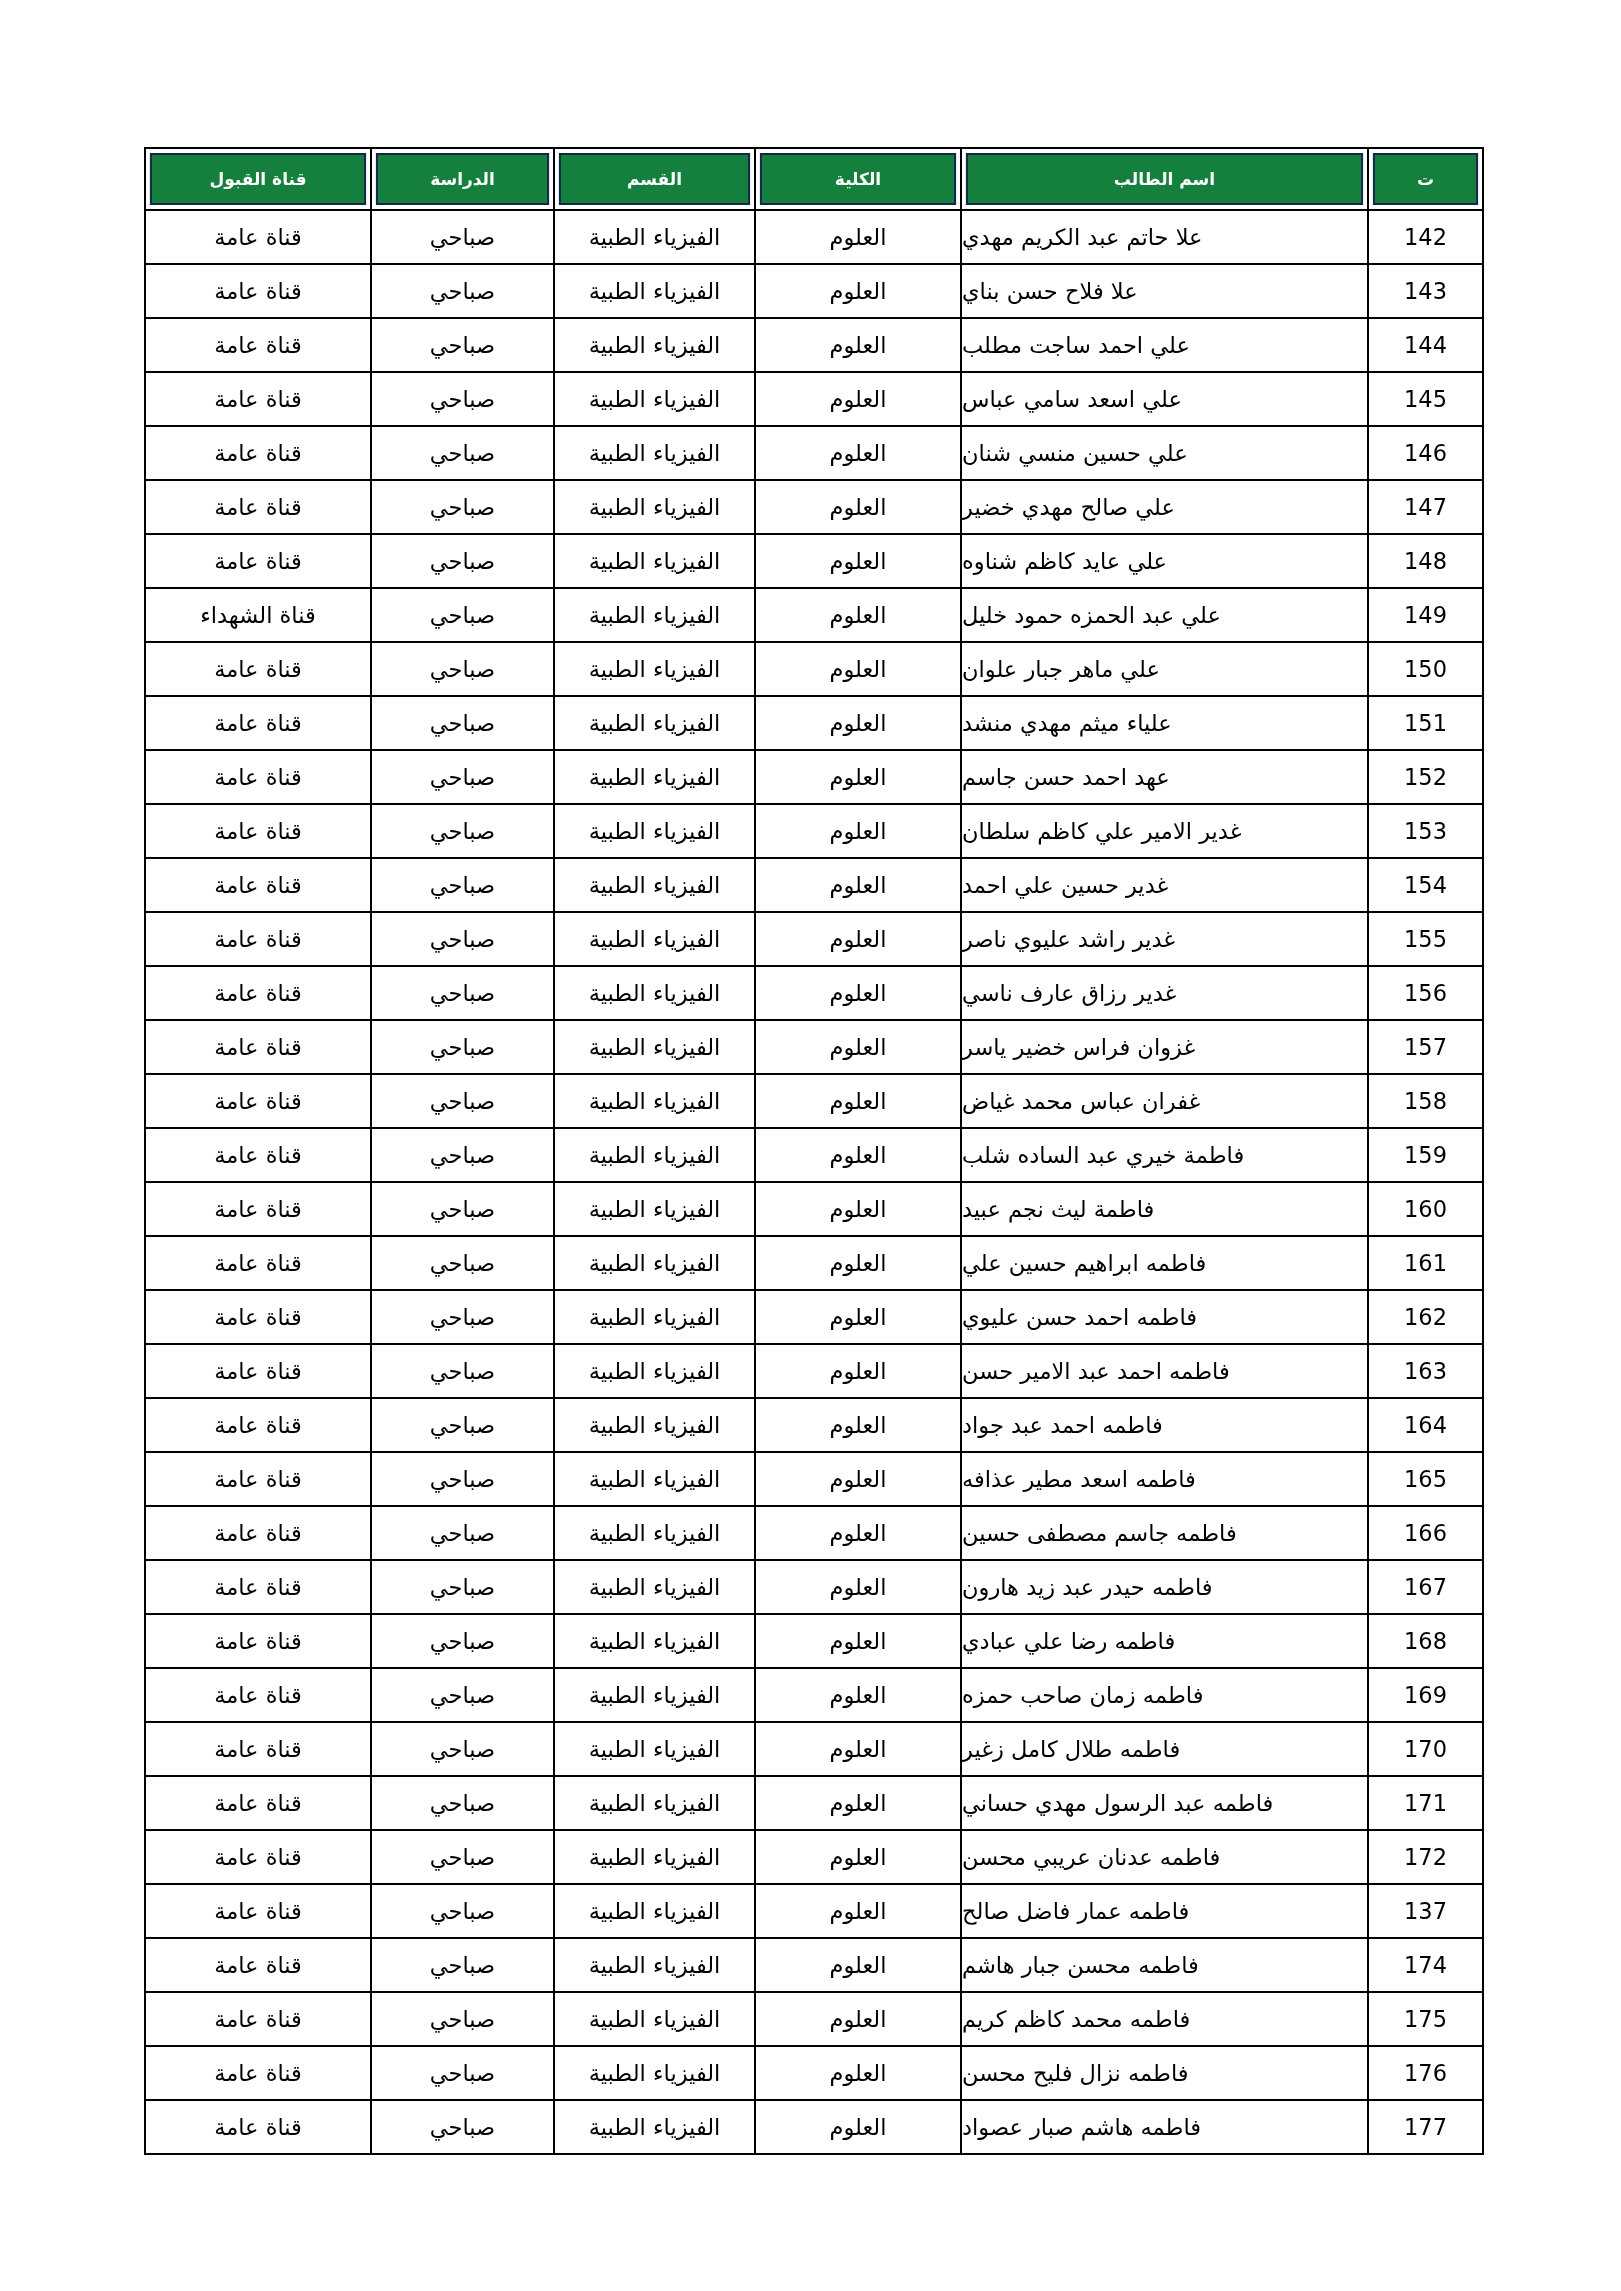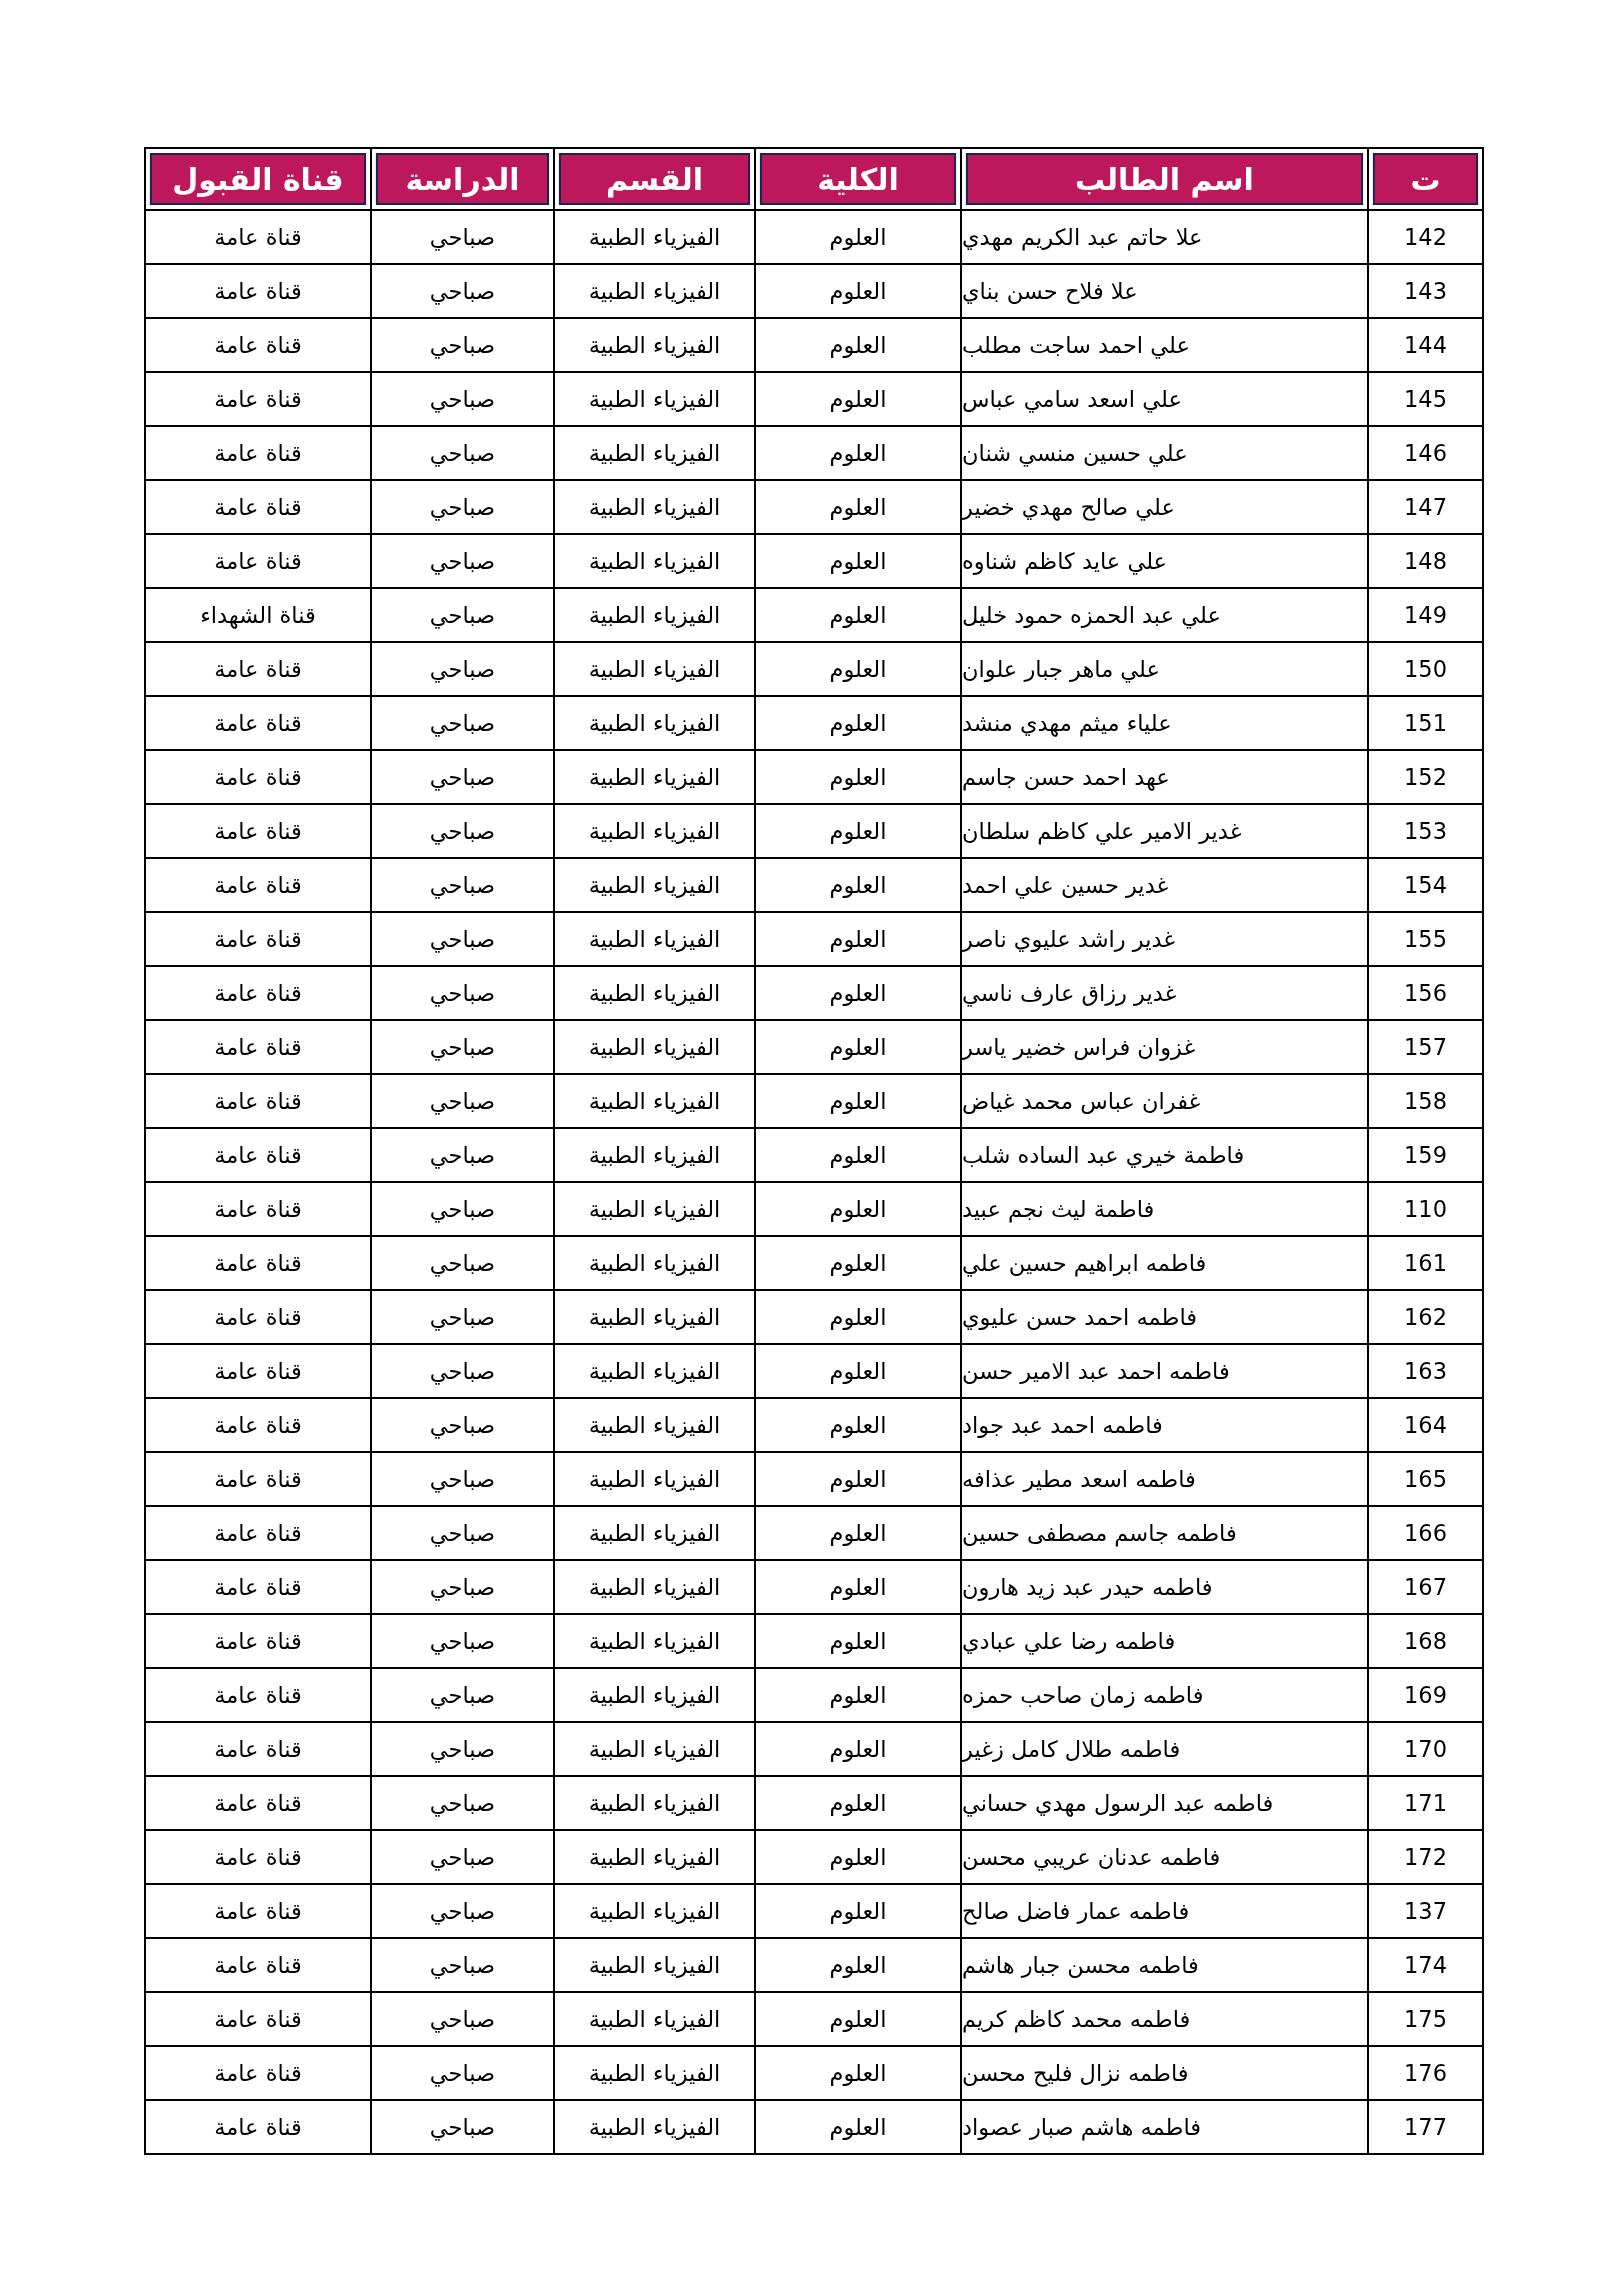--- a/index.html
+++ b/index.html
@@ -29,25 +29,25 @@
   }
   table.students col.w-index   { width: 115px; }
   table.students col.w-name    { width: 407px; }
   table.students col.w-college { width: 206px; }
   table.students col.w-dept    { width: 201px; }
   table.students col.w-study   { width: 183px; }
   table.students col.w-channel { width: 226px; }
 
   table.students th {
     height: 60px;
-    background: #be185d;
+    background: #15803d;
     color: #ffffff;
     border: 2.9px solid #000000;
     box-shadow: inset 0 0 0 3.9px #ffffff, inset 0 0 0 5.9px #14264a;
-    font-size: 30px;
+    font-size: 17px;
     font-weight: bold;
     text-align: center;
     vertical-align: middle;
     padding: 0;
   }
   table.students td {
     height: 52px;
     background: #ffffff;
     border: 2.9px solid #000000;
     color: #000000;
@@ -225,21 +225,21 @@
         </tr>
         <tr>
           <td class="c-index">159</td>
           <td class="c-name">فاطمة خيري عبد الساده شلب</td>
           <td class="c-college">العلوم</td>
           <td class="c-department">الفيزياء الطبية</td>
           <td class="c-study">صباحي</td>
           <td class="c-channel">قناة عامة</td>
         </tr>
         <tr>
-          <td class="c-index">110</td>
+          <td class="c-index">160</td>
           <td class="c-name">فاطمة ليث نجم عبيد</td>
           <td class="c-college">العلوم</td>
           <td class="c-department">الفيزياء الطبية</td>
           <td class="c-study">صباحي</td>
           <td class="c-channel">قناة عامة</td>
         </tr>
         <tr>
           <td class="c-index">161</td>
           <td class="c-name">فاطمه ابراهيم حسين علي</td>
           <td class="c-college">العلوم</td>

